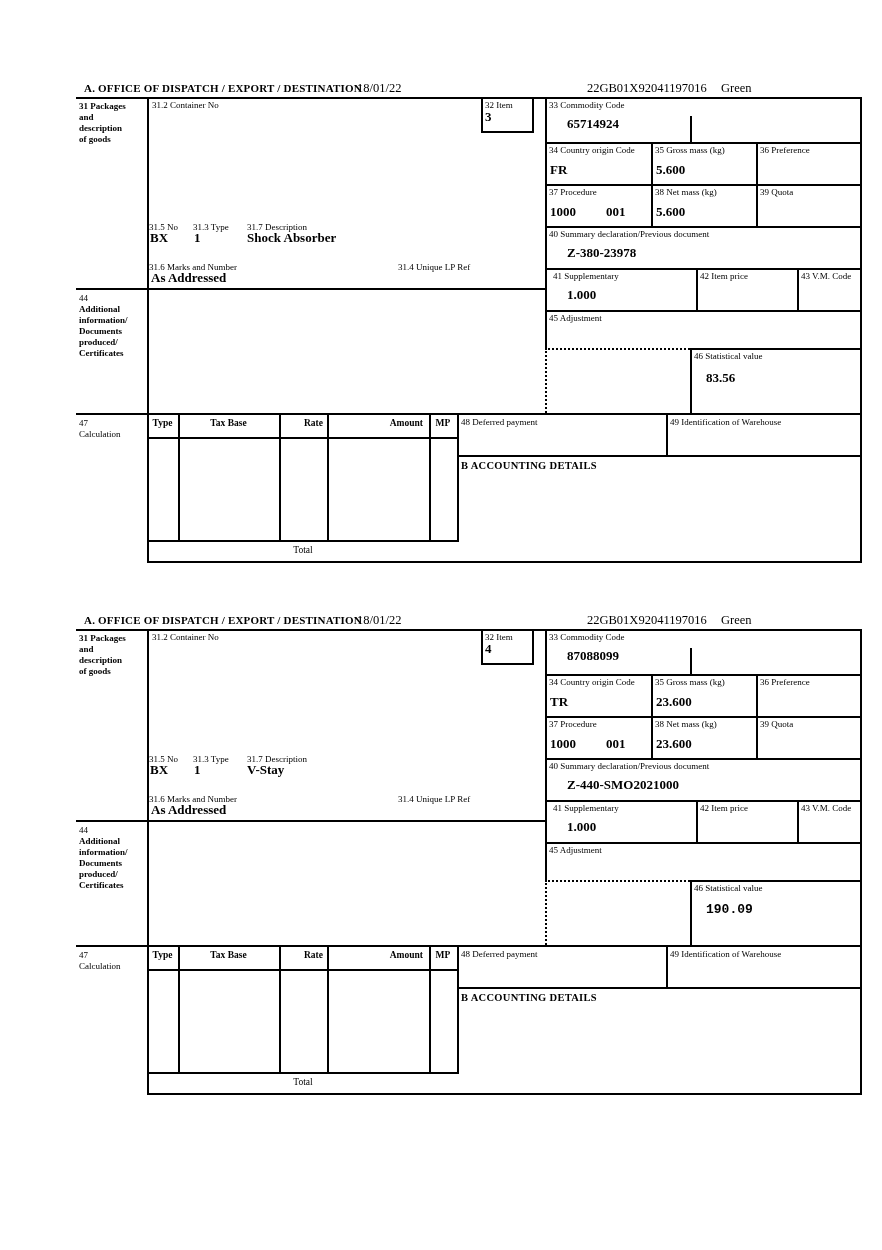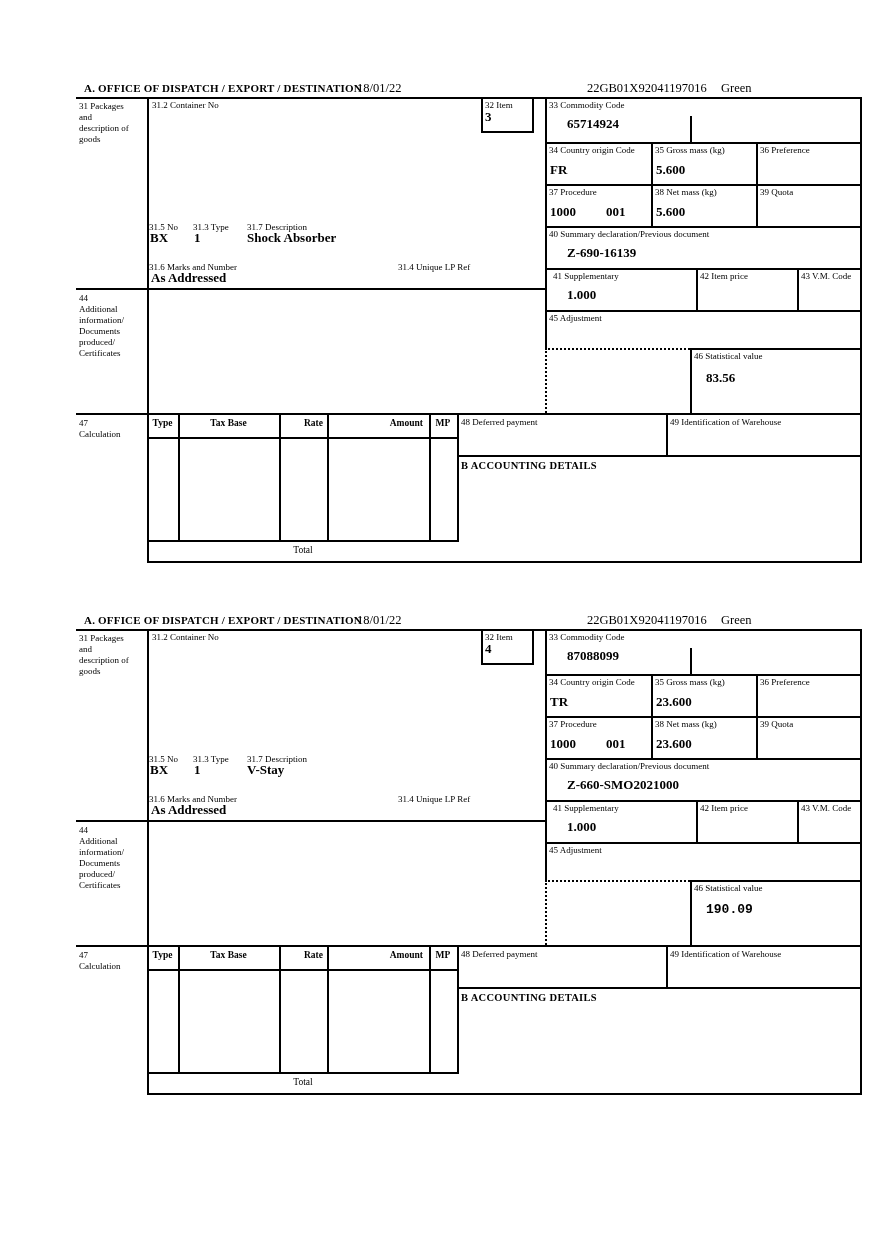--- a/index.html
+++ b/index.html
@@ -7,21 +7,21 @@
     width:882px;height:1250px;position:relative;background:#ffffff;
     font-family:"Liberation Serif","DejaVu Serif",serif;color:#000;
   }
   .form-block{position:absolute;left:76px;width:786px;height:485px;}
   .el{position:absolute;white-space:nowrap;}
   .hline{position:absolute;height:2px;background:#000;}
   .vline{position:absolute;width:2px;background:#000;}
   .hline.dot{background:none;border-top:2px dotted #000;height:0;}
   .vline.dot{background:none;border-left:2px dotted #000;width:0;}
   .lbl{font-size:9px;line-height:1.22;}
-  .wrap{white-space:normal;}
+  .wrap{white-space:normal;font-weight:bold;}
   .val{font-size:13px;font-weight:bold;line-height:1.1;}
   .hdr-a{font-size:11px;font-weight:bold;letter-spacing:.2px;}
   .hdr-v{font-size:12.5px;}
   .th{font-size:9.5px;font-weight:bold;text-align:center;}
   .acct{font-size:10.5px;font-weight:bold;letter-spacing:.3px;}
   .box32{position:absolute;left:405px;top:17px;width:49px;height:32px;border:2px solid #000;}
 </style>
 </head>
 <body>
 
@@ -74,21 +74,21 @@
   <div class="el lbl" style="left:579px;top:65px;">35 Gross mass (kg)</div>
   <div class="el val" style="left:580px;top:83px;">5.600</div>
   <div class="el lbl" style="left:684px;top:65px;">36 Preference</div>
   <div class="el lbl" style="left:473px;top:107px;">37 Procedure</div>
   <div class="el val" style="left:474px;top:125px;">1000</div>
   <div class="el val" style="left:530px;top:125px;">001</div>
   <div class="el lbl" style="left:579px;top:107px;">38 Net mass (kg)</div>
   <div class="el val" style="left:580px;top:125px;">5.600</div>
   <div class="el lbl" style="left:684px;top:107px;">39 Quota</div>
   <div class="el lbl" style="left:473px;top:149px;">40 Summary declaration/Previous document</div>
-  <div class="el val" style="left:491px;top:166px;">Z-690-16139</div>
+  <div class="el val" style="left:491px;top:166px;">Z-380-23978</div>
   <div class="el lbl" style="left:477px;top:191px;">41 Supplementary</div>
   <div class="el val" style="left:491px;top:208px;">1.000</div>
   <div class="el lbl" style="left:624px;top:191px;">42 Item price</div>
   <div class="el lbl" style="left:725px;top:191px;">43 V.M. Code</div>
   <div class="el lbl" style="left:473px;top:233px;">45 Adjustment</div>
   <div class="el lbl" style="left:618px;top:271px;">46 Statistical value</div>
   <div class="el val" style="left:630px;top:291px;">83.56</div>
 
   <div class="el lbl" style="left:73px;top:142px;">31.5 No</div>
   <div class="el lbl" style="left:117px;top:142px;">31.3 Type</div>
@@ -169,21 +169,21 @@
   <div class="el lbl" style="left:579px;top:65px;">35 Gross mass (kg)</div>
   <div class="el val" style="left:580px;top:83px;">23.600</div>
   <div class="el lbl" style="left:684px;top:65px;">36 Preference</div>
   <div class="el lbl" style="left:473px;top:107px;">37 Procedure</div>
   <div class="el val" style="left:474px;top:125px;">1000</div>
   <div class="el val" style="left:530px;top:125px;">001</div>
   <div class="el lbl" style="left:579px;top:107px;">38 Net mass (kg)</div>
   <div class="el val" style="left:580px;top:125px;">23.600</div>
   <div class="el lbl" style="left:684px;top:107px;">39 Quota</div>
   <div class="el lbl" style="left:473px;top:149px;">40 Summary declaration/Previous document</div>
-  <div class="el val" style="left:491px;top:166px;">Z-660-SMO2021000</div>
+  <div class="el val" style="left:491px;top:166px;">Z-440-SMO2021000</div>
   <div class="el lbl" style="left:477px;top:191px;">41 Supplementary</div>
   <div class="el val" style="left:491px;top:208px;">1.000</div>
   <div class="el lbl" style="left:624px;top:191px;">42 Item price</div>
   <div class="el lbl" style="left:725px;top:191px;">43 V.M. Code</div>
   <div class="el lbl" style="left:473px;top:233px;">45 Adjustment</div>
   <div class="el lbl" style="left:618px;top:271px;">46 Statistical value</div>
   <div class="el val" style="left:630px;top:291px;font-family:Liberation Mono, monospace;">190.09</div>
 
   <div class="el lbl" style="left:73px;top:142px;">31.5 No</div>
   <div class="el lbl" style="left:117px;top:142px;">31.3 Type</div>

